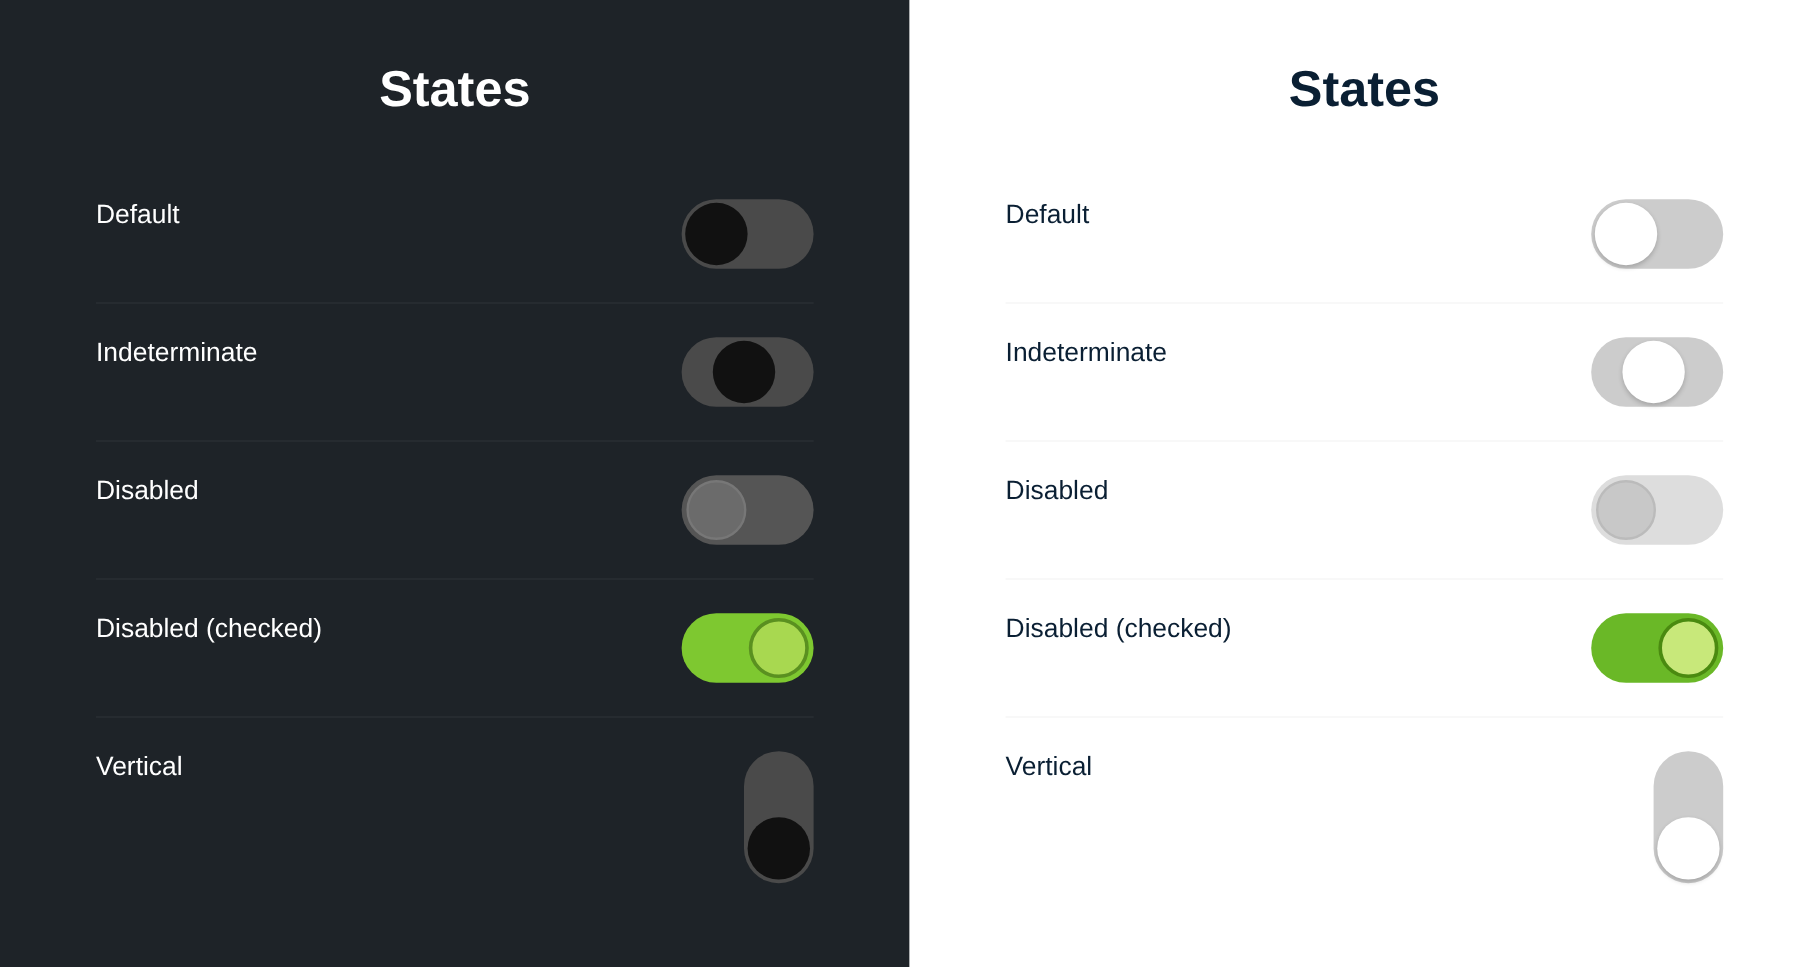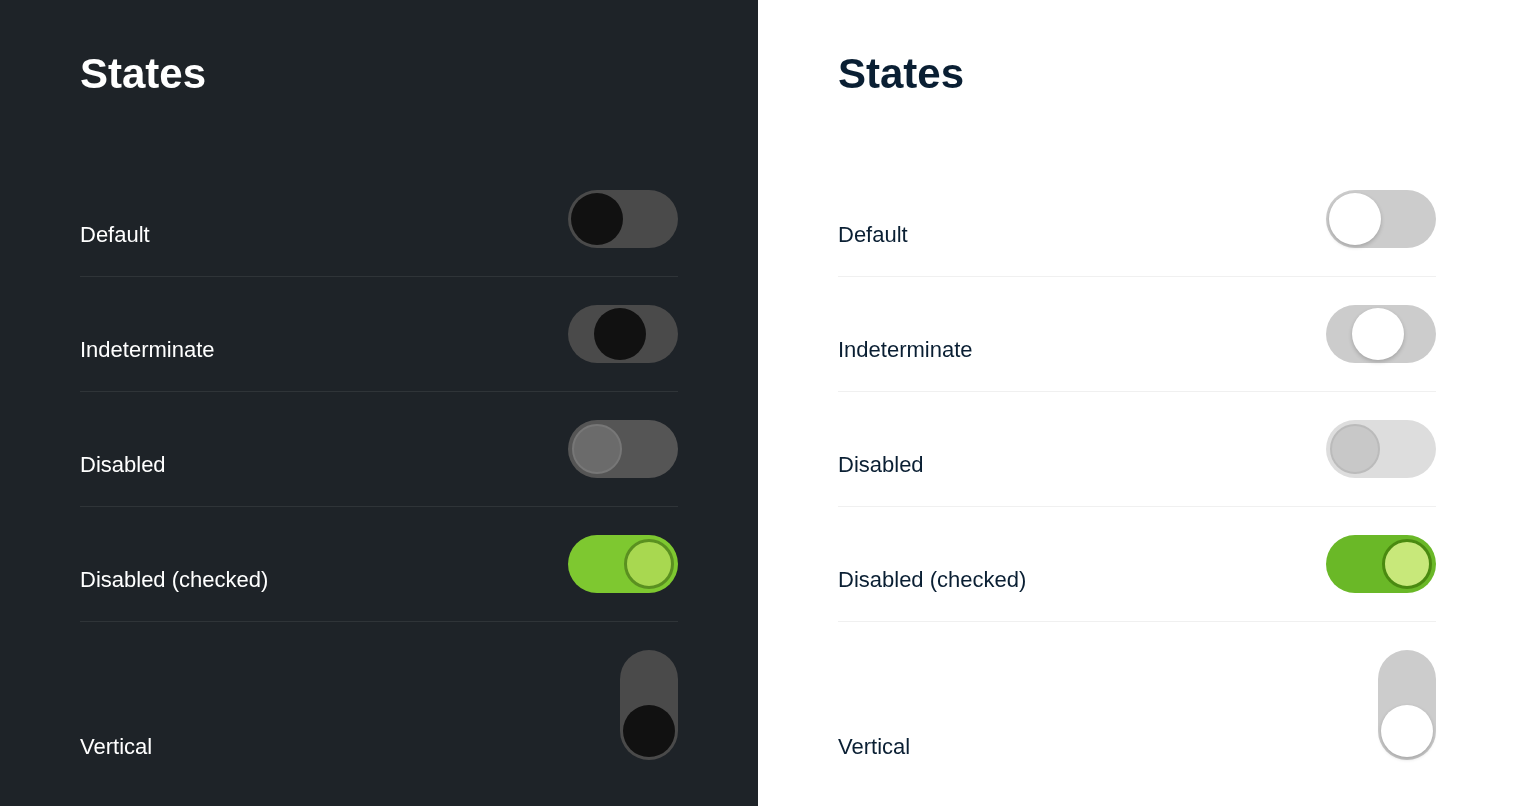--- a/index.html
+++ b/index.html
@@ -27,34 +27,35 @@
       background-color: #1e2328;
     }
 
     .panel-light {
       background-color: #ffffff;
     }
 
     .panel-title {
       font-size: 42px;
       font-weight: 700;
-      margin-bottom: 64px;
+      margin-bottom: 40px;
+      text-align: center;
     }
 
     .panel-dark .panel-title {
       color: #ffffff;
     }
 
     .panel-light .panel-title {
       color: #0a1f33;
     }
 
     .state-row {
       display: flex;
-      align-items: flex-end;
+      align-items: flex-start;
       justify-content: space-between;
       padding: 28px 0;
     }
 
     .state-label {
       font-size: 22px;
       font-weight: 400;
     }
 
     .panel-dark .state-label {

